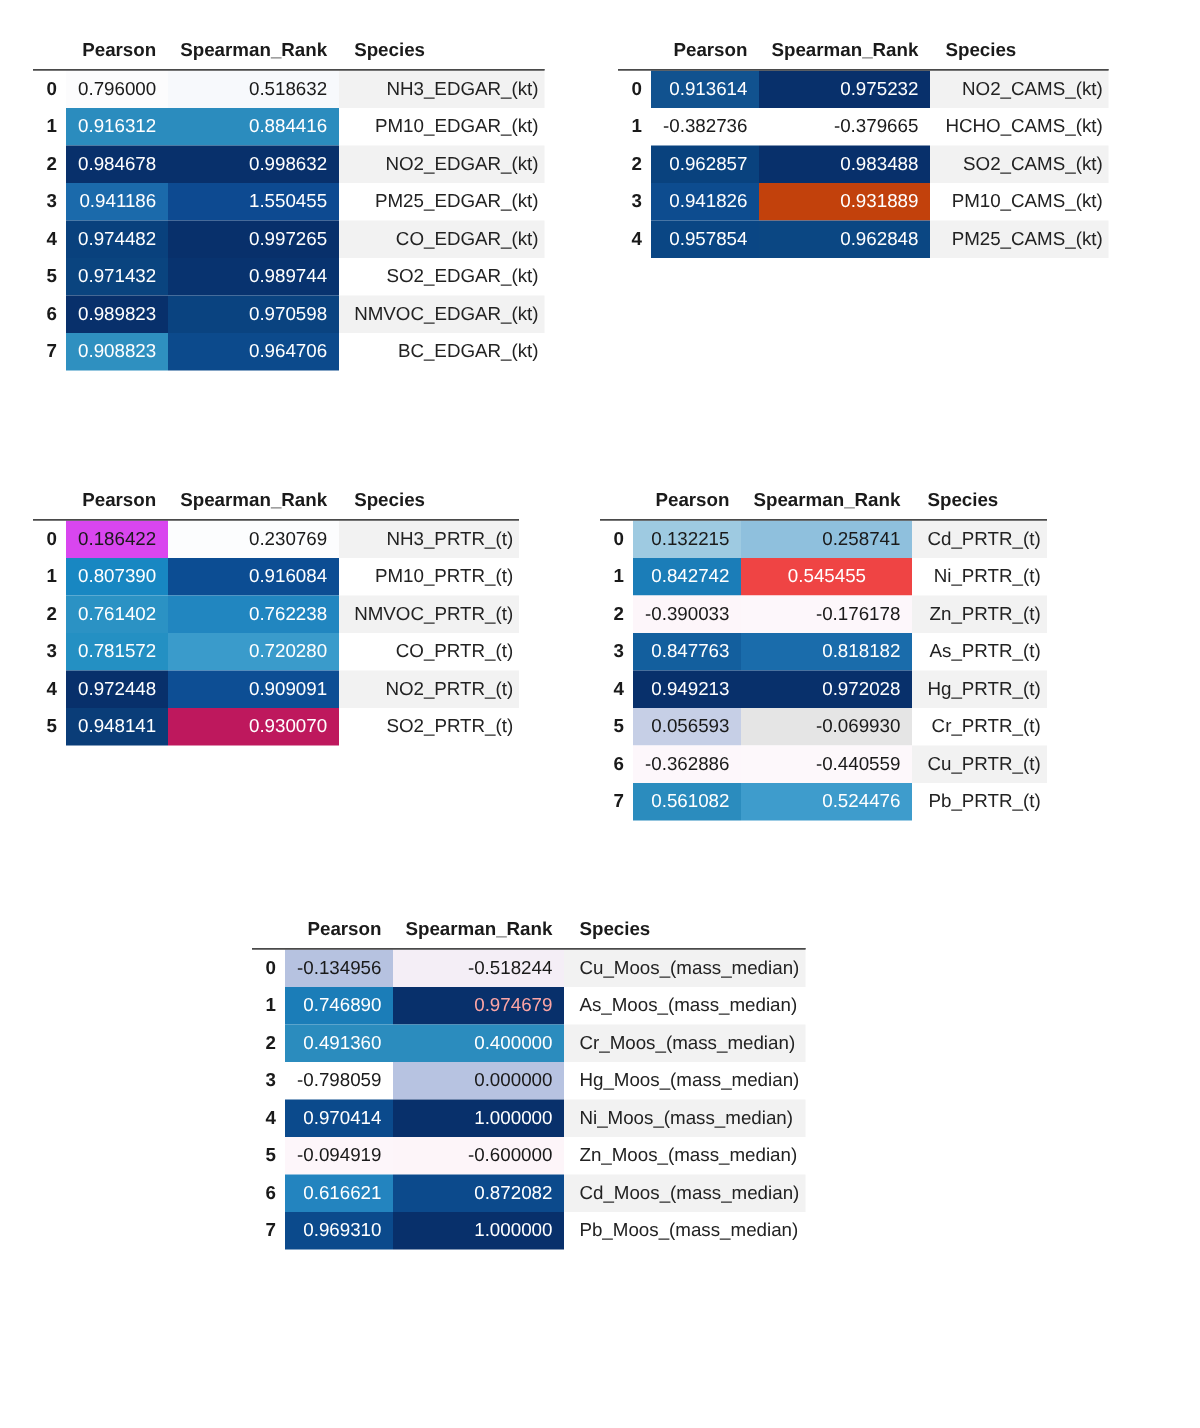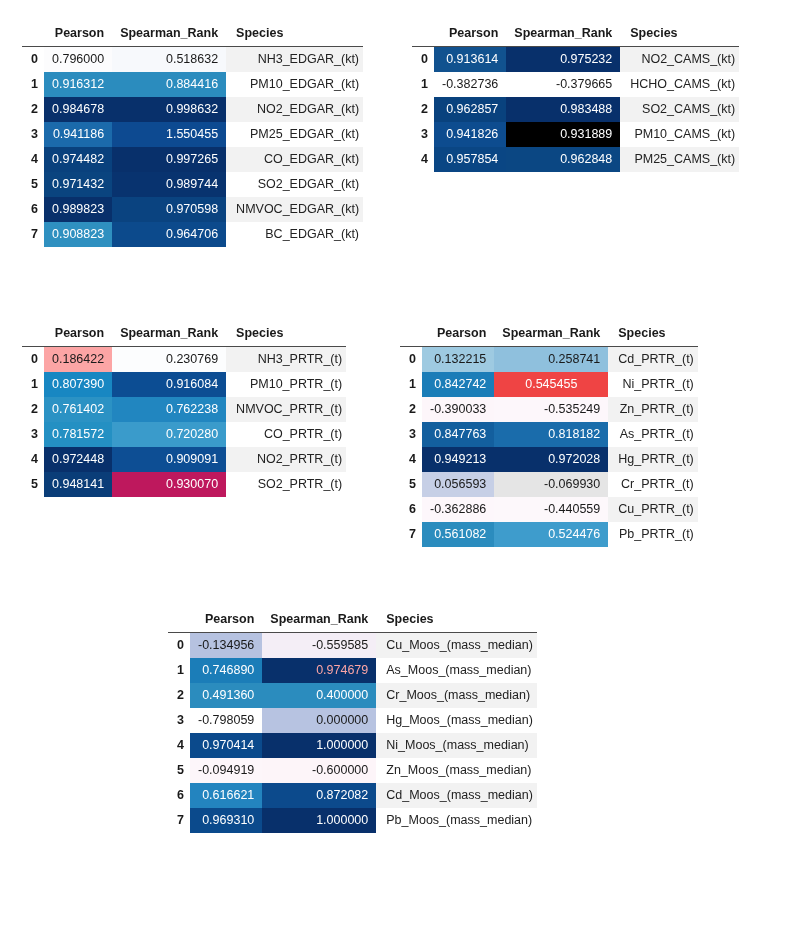--- a/index.html
+++ b/index.html
@@ -172,21 +172,21 @@
           </tr>
           <tr>
             <td class="idx">2</td>
             <td class="num" style="background: rgb(9, 66, 126); color: rgb(255, 255, 255);">0.962857</td>
             <td class="num" style="background: rgb(8, 48, 107); color: rgb(255, 255, 255);">0.983488</td>
             <td class="sp">SO2_CAMS_(kt)</td>
           </tr>
           <tr class="alt">
             <td class="idx">3</td>
             <td class="num" style="background: rgb(13, 76, 143); color: rgb(255, 255, 255);">0.941826</td>
-            <td class="num" style="background: #000000; color: rgb(255, 255, 255); margin-top: 28px;">0.931889</td>
+            <td class="num" style="background: #c2410c; color: rgb(255, 255, 255); margin-top: 28px;">0.931889</td>
             <td class="sp">PM10_CAMS_(kt)</td>
           </tr>
           <tr>
             <td class="idx">4</td>
             <td class="num" style="background: rgb(10, 70, 132); color: rgb(255, 255, 255);">0.957854</td>
             <td class="num" style="background: rgb(11, 71, 131); color: rgb(255, 255, 255);">0.962848</td>
             <td class="sp">PM25_CAMS_(kt)</td>
           </tr>
         </tbody>
     </table>
@@ -198,21 +198,21 @@
         <tr>
           <th class="idx-h"></th>
           <th class="num-h">Pearson</th>
           <th class="num-h">Spearman_Rank</th>
           <th class="sp-h">Species</th>
         </tr>
       </thead>
       <tbody>
           <tr>
             <td class="idx">0</td>
-            <td class="num" style="background: #fca5a5; color: rgb(26, 26, 26); margin-left: 18px;">0.186422</td>
+            <td class="num" style="background: #d946ef; color: rgb(26, 26, 26); margin-left: 18px;">0.186422</td>
             <td class="num" style="background: rgb(252, 253, 254); color: rgb(26, 26, 26);">0.230769</td>
             <td class="sp">NH3_PRTR_(t)</td>
           </tr>
           <tr class="alt">
             <td class="idx">1</td>
             <td class="num" style="background: rgb(24, 135, 194); color: rgb(255, 255, 255);">0.807390</td>
             <td class="num" style="background: rgb(12, 77, 147); color: rgb(255, 255, 255);">0.916084</td>
             <td class="sp">PM10_PRTR_(t)</td>
           </tr>
           <tr>
@@ -262,21 +262,21 @@
           </tr>
           <tr class="alt">
             <td class="idx">1</td>
             <td class="num" style="background: rgb(27, 125, 184); color: rgb(255, 255, 255);">0.842742</td>
             <td class="num" style="background: #ef4444; color: rgb(255, 255, 255); text-align: center;">0.545455</td>
             <td class="sp">Ni_PRTR_(t)</td>
           </tr>
           <tr>
             <td class="idx">2</td>
             <td class="num" style="background: rgb(253, 246, 250); color: rgb(26, 26, 26);">-0.390033</td>
-            <td class="num" style="background: rgb(253, 247, 251); color: rgb(26, 26, 26);">-0.535249</td>
+            <td class="num" style="background: rgb(253, 247, 251); color: rgb(26, 26, 26);">-0.176178</td>
             <td class="sp">Zn_PRTR_(t)</td>
           </tr>
           <tr class="alt">
             <td class="idx">3</td>
             <td class="num" style="background: rgb(19, 95, 158); color: rgb(255, 255, 255);">0.847763</td>
             <td class="num" style="background: rgb(26, 108, 171); color: rgb(255, 255, 255);">0.818182</td>
             <td class="sp">As_PRTR_(t)</td>
           </tr>
           <tr>
             <td class="idx">4</td>
@@ -313,21 +313,21 @@
           <th class="idx-h"></th>
           <th class="num-h">Pearson</th>
           <th class="num-h">Spearman_Rank</th>
           <th class="sp-h">Species</th>
         </tr>
       </thead>
       <tbody>
           <tr>
             <td class="idx">0</td>
             <td class="num" style="background: rgb(182, 194, 224); color: rgb(26, 26, 26);">-0.134956</td>
-            <td class="num" style="background: rgb(244, 238, 246); color: rgb(26, 26, 26);">-0.559585</td>
+            <td class="num" style="background: rgb(244, 238, 246); color: rgb(26, 26, 26);">-0.518244</td>
             <td class="sp">Cu_Moos_(mass_median)</td>
           </tr>
           <tr class="alt">
             <td class="idx">1</td>
             <td class="num" style="background: rgb(27, 125, 184); color: rgb(255, 255, 255);">0.746890</td>
             <td class="num" style="background: rgb(8, 48, 107); color: #fca5a5;">0.974679</td>
             <td class="sp">As_Moos_(mass_median)</td>
           </tr>
           <tr>
             <td class="idx">2</td>

